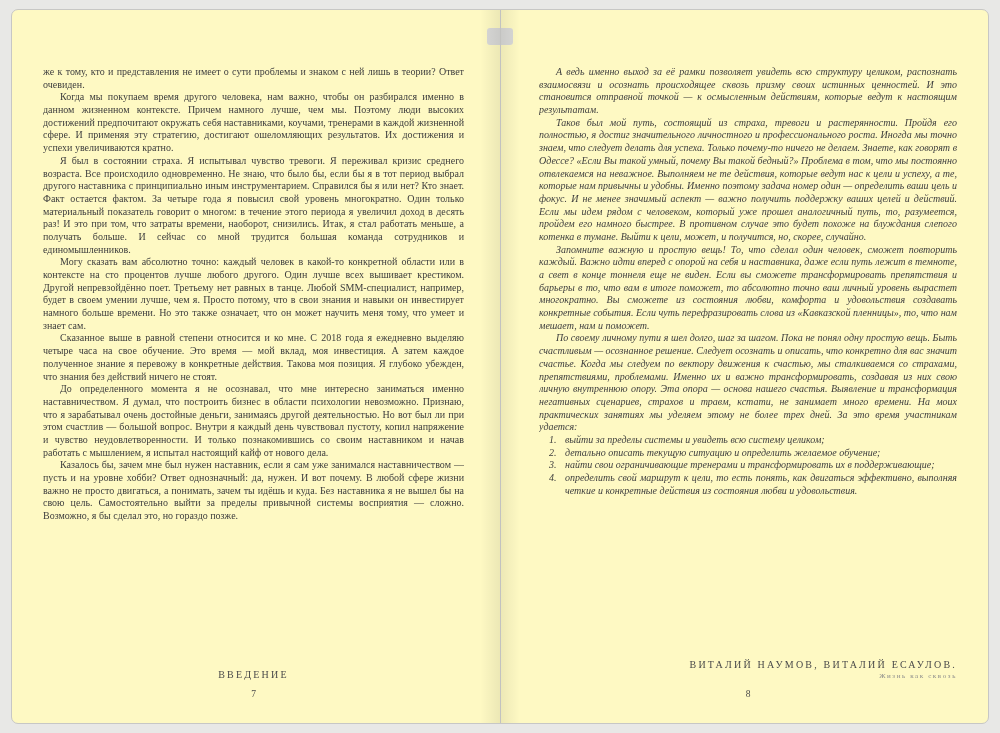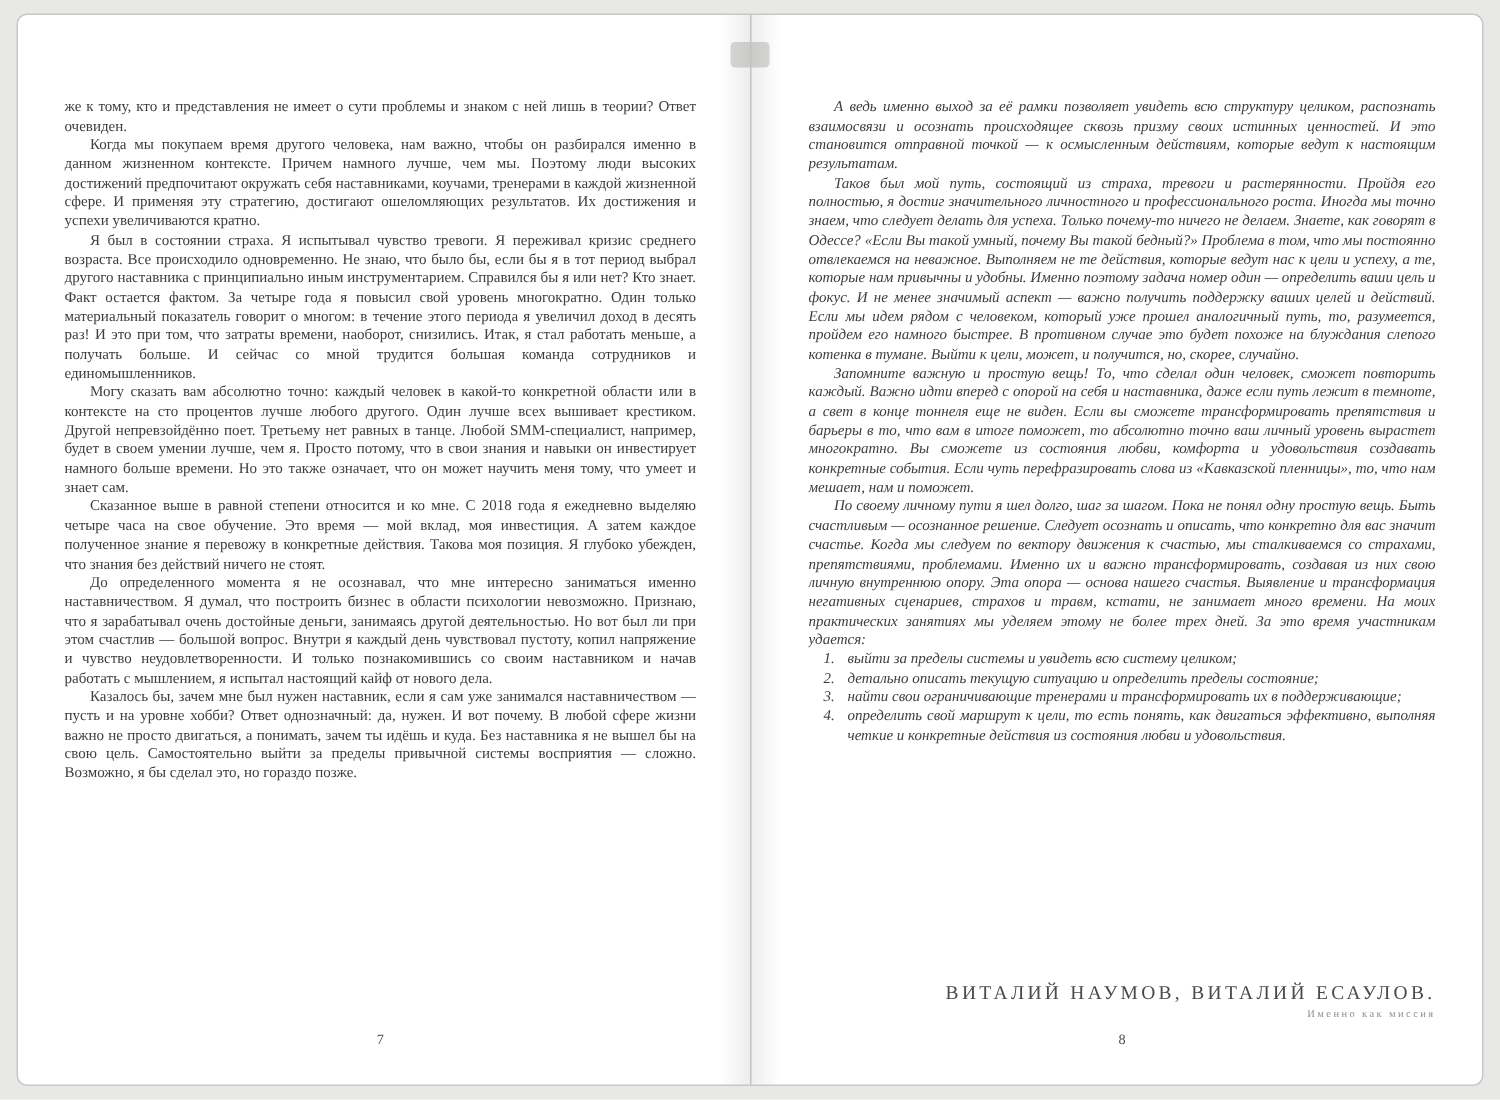--- a/index.html
+++ b/index.html
@@ -6,21 +6,21 @@
   html, body { width:1000px; height:733px; }
   body {
     position:relative;
     background:#e8e8e6;
     font-family:"Liberation Serif", serif;
     overflow:hidden;
   }
   .spread {
     position:absolute; left:11px; top:9px;
     width:978px; height:715px;
-    background:#ffffff;
+    background:#fef9c3;
     border:1px solid #c7c7c5;
     border-radius:7px;
   }
   .gutter-shade-left {
     position:absolute; right:50%; top:0; bottom:0; width:20px;
     background:linear-gradient(to left, rgba(0,0,0,0.07), rgba(0,0,0,0));
   }
   .gutter-shade-right {
     position:absolute; left:50%; top:0; bottom:0; width:20px;
     background:linear-gradient(to right, rgba(0,0,0,0.07), rgba(0,0,0,0));
@@ -53,21 +53,21 @@
   .num-list { padding-left:10px; }
   .li { display:flex; }
   .li-num { flex:0 0 16px; }
   .li-text { flex:1 1 auto; text-align:justify; }
   .footer {
     position:absolute; bottom:24px;
   }
   .footer-left  { left:31px; width:421px; text-align:center; }
   .footer-right { left:40px; width:418px; }
   .footer-label {
-    font-size:13px; letter-spacing:2.2px;
+    font-size:10px; letter-spacing:2.2px;
     color:#4a4a4a;
     text-transform:uppercase;
   }
   .footer-right .footer-label { text-align:right; }
   .footer-sub {
     font-size:7px; letter-spacing:1.6px;
     color:#8d8d8b;
     text-align:right;
     margin-top:2px;
   }
@@ -90,48 +90,49 @@
     <div class="text-col col-left">
         <p class="para no-indent"><span>же к тому, кто и представления не имеет о сути проблемы и знаком с ней лишь в теории? Ответ очевиден.</span></p>
         <p class="para"><span>Когда мы покупаем время другого человека, нам важно, чтобы он разбирался именно в данном жизненном контексте. Причем намного лучше, чем мы. Поэтому люди высоких достижений предпочитают окружать себя наставниками, коучами, тренерами в каждой жизненной сфере. И применяя эту стратегию, достигают ошеломляющих результатов. Их достижения и успехи увеличиваются кратно.</span></p>
         <p class="para"><span>Я был в состоянии страха. Я испытывал чувство тревоги. Я переживал кризис среднего возраста. Все происходило одновременно. Не знаю, что было бы, если бы я в тот период выбрал другого наставника с принципиально иным инструментарием. Справился бы я или нет? Кто знает. Факт остается фактом. За четыре года я повысил свой уровень многократно. Один только материальный показатель говорит о многом: в течение этого периода я увеличил доход в десять раз! И это при том, что затраты времени, наоборот, снизились. Итак, я стал работать меньше, а получать больше. И сейчас со мной трудится большая команда сотрудников и единомышленников.</span></p>
         <p class="para"><span>Могу сказать вам абсолютно точно: каждый человек в какой-то конкретной области или в контексте на сто процентов лучше любого другого. Один лучше всех вышивает крестиком. Другой непревзойдённо поет. Третьему нет равных в танце. Любой SMM-специалист, например, будет в своем умении лучше, чем я. Просто потому, что в свои знания и навыки он инвестирует намного больше времени. Но это также означает, что он может научить меня тому, что умеет и знает сам.</span></p>
         <p class="para"><span>Сказанное выше в равной степени относится и ко мне. С 2018 года я ежедневно выделяю четыре часа на свое обучение. Это время — мой вклад, моя инвестиция. А затем каждое полученное знание я перевожу в конкретные действия. Такова моя позиция. Я глубоко убежден, что знания без действий ничего не стоят.</span></p>
         <p class="para"><span>До определенного момента я не осознавал, что мне интересно заниматься именно наставничеством. Я думал, что построить бизнес в области психологии невозможно. Признаю, что я зарабатывал очень достойные деньги, занимаясь другой деятельностью. Но вот был ли при этом счастлив — большой вопрос. Внутри я каждый день чувствовал пустоту, копил напряжение и чувство неудовлетворенности. И только познакомившись со своим наставником и начав работать с мышлением, я испытал настоящий кайф от нового дела.</span></p>
         <p class="para"><span>Казалось бы, зачем мне был нужен наставник, если я сам уже занимался наставничеством — пусть и на уровне хобби? Ответ однозначный: да, нужен. </span><span class="bold">И вот почему.</span><span> В любой сфере жизни важно не просто двигаться, а понимать, зачем ты идёшь и куда. Без наставника я не вышел бы на свою цель. Самостоятельно выйти за пределы привычной системы восприятия — сложно. Возможно, я бы сделал это, но гораздо позже.</span></p>
       </div>
     <div class="footer footer-left">
+      <div class="footer-label">ВВЕДЕНИЕ</div>
       <div class="page-num">7</div>
     </div>
   </div>
 
   <div class="page page-right">
     <div class="text-col col-right">
         <p class="para"><span>А ведь именно выход за её рамки позволяет увидеть всю структуру целиком, распознать взаимосвязи и осознать происходящее сквозь призму своих истинных ценностей. И это становится отправной точкой — к осмысленным действиям, которые ведут к настоящим результатам.</span></p>
         <p class="para"><span>Таков был мой путь, состоящий из страха, тревоги и растерянности. Пройдя его полностью, я достиг значительного личностного и профессионального роста. Иногда мы точно знаем, что следует делать для успеха. Только почему-то ничего не делаем. Знаете, как говорят в Одессе? «Если Вы такой умный, почему Вы такой бедный?» Проблема в том, что мы постоянно отвлекаемся на неважное. Выполняем не те действия, которые ведут нас к цели и успеху, а те, которые нам привычны и удобны. Именно поэтому задача номер один — определить ваши цель и фокус. И не менее значимый аспект — важно получить поддержку ваших целей и действий. Если мы идем рядом с человеком, который уже прошел аналогичный путь, то, разумеется, пройдем его намного быстрее. В противном случае это будет похоже на блуждания слепого котенка в тумане. Выйти к цели, может, и получится, но, скорее, случайно.</span></p>
         <p class="para"><span>Запомните важную и простую вещь! То, что сделал один человек, сможет повторить каждый. Важно идти вперед с опорой на себя и наставника, даже если путь лежит в темноте, а свет в конце тоннеля еще не виден. Если вы сможете трансформировать препятствия и барьеры в то, что вам в итоге поможет, то абсолютно точно ваш личный уровень вырастет многократно. Вы сможете из состояния любви, комфорта и удовольствия создавать конкретные события. Если чуть перефразировать слова из «Кавказской пленницы», то, что нам мешает, нам и поможет.</span></p>
         <p class="para"><span>По своему личному пути я шел долго, шаг за шагом. Пока не понял одну простую вещь. Быть счастливым — осознанное решение. Следует осознать и описать, что конкретно для вас значит счастье. Когда мы следуем по вектору движения к счастью, мы сталкиваемся со страхами, препятствиями, проблемами. Именно их и важно трансформировать, создавая из них свою личную внутреннюю опору. Эта опора — основа нашего счастья. Выявление и трансформация негативных сценариев, страхов и травм, кстати, не занимает много времени. На моих практических занятиях мы уделяем этому не более трех дней. За это время участникам удается:</span></p>
         <div class="num-list">
           <div class="li">
             <span class="li-num">1.</span>
             <span class="li-text">выйти за пределы системы и увидеть всю систему целиком;</span>
           </div>
           <div class="li">
             <span class="li-num">2.</span>
-            <span class="li-text">детально описать текущую ситуацию и определить пределы состояние;</span>
+            <span class="li-text">детально описать текущую ситуацию и определить желаемое обучение;</span>
           </div>
           <div class="li">
             <span class="li-num">3.</span>
             <span class="li-text">найти свои ограничивающие тренерами и трансформировать их в поддерживающие;</span>
           </div>
           <div class="li">
             <span class="li-num">4.</span>
             <span class="li-text">определить свой маршрут к цели, то есть понять, как двигаться эффективно, выполняя четкие и конкретные действия из состояния любви и удовольствия.</span>
           </div>
         </div>
       </div>
     <div class="footer footer-right">
       <div class="footer-label">ВИТАЛИЙ НАУМОВ, ВИТАЛИЙ ЕСАУЛОВ.</div>
-      <div class="footer-sub">Именно как миссия</div>
+      <div class="footer-sub">Жизнь как сквозь</div>
       <div class="page-num">8</div>
     </div>
   </div>
 </div>
 
 </body></html>

